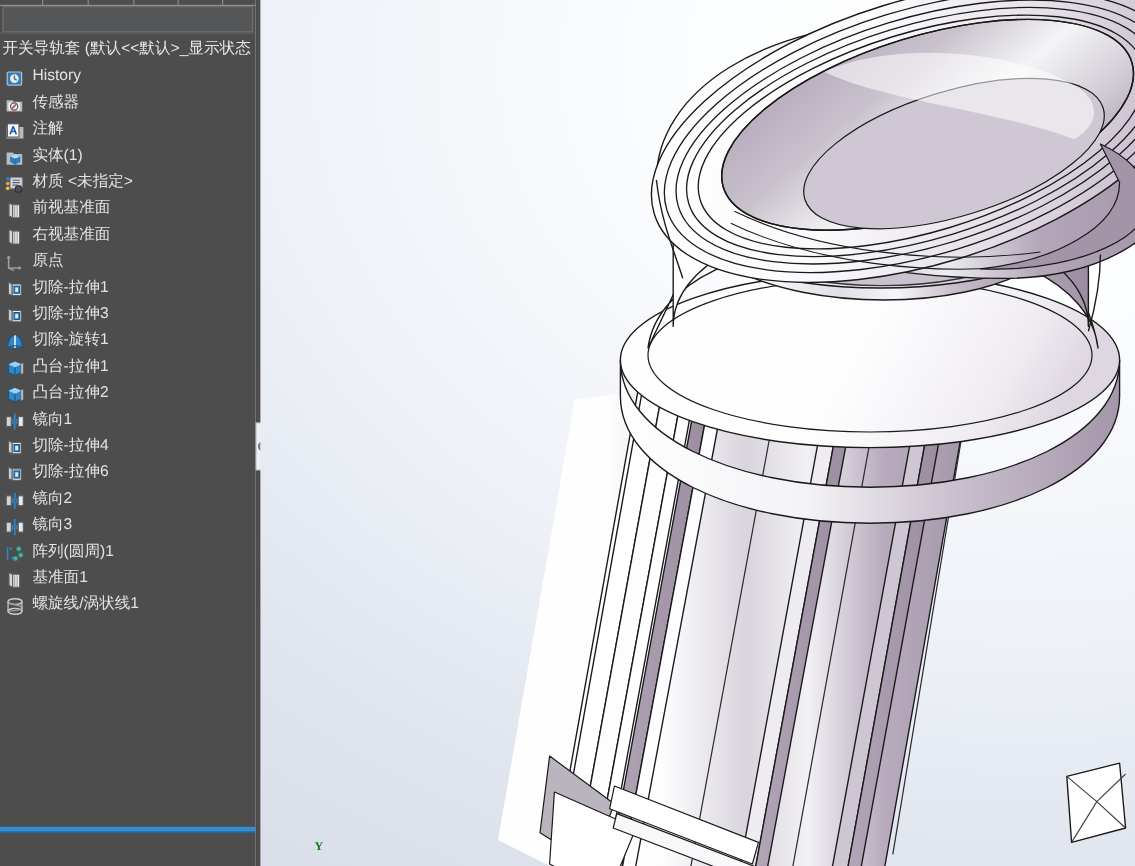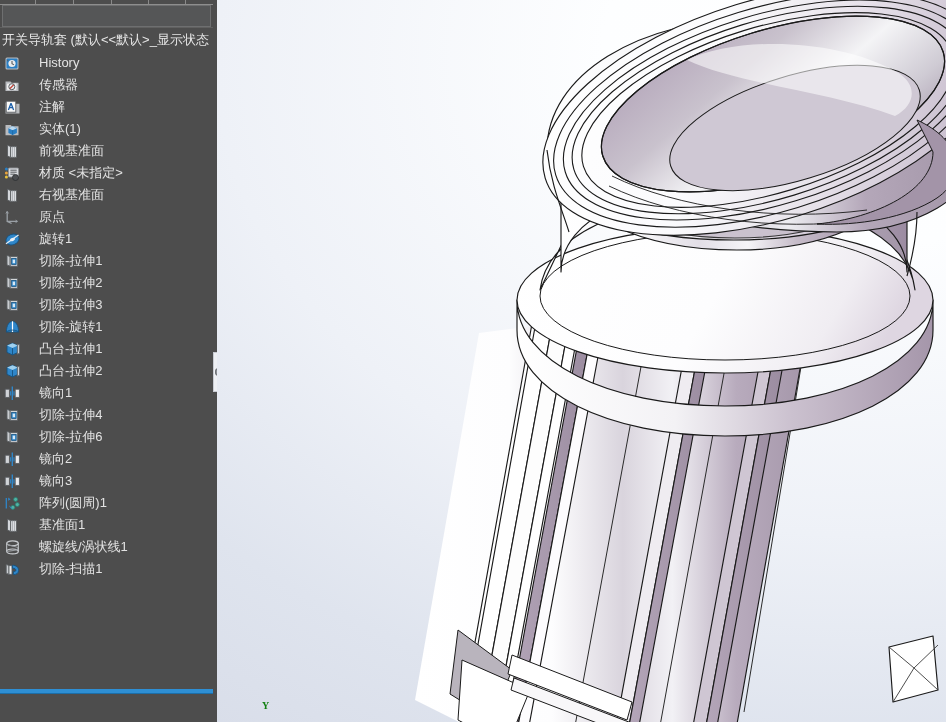--- a/index.html
+++ b/index.html
@@ -40,22 +40,22 @@
     position:absolute;left:2px;top:30px;width:215px;height:19px;
     color:#e6e6e6;font-size:13px;line-height:19px;
     white-space:nowrap;overflow:hidden;
   }
 
   
   #tree-list{
     position:absolute;left:0;top:52px;width:217px;height:640px;
   }
   .trow{
-    position:relative;height:22px;display:flex;align-items:center;
-    padding-left:4px;box-sizing:border-box;gap:12px;
+    position:relative;height:22px;display:flex;align-items:flex-end;
+    padding-left:4px;box-sizing:border-box;
   }
   .trow .tlabel{
     color:#e3e3e3;font-size:13px;line-height:22px;white-space:nowrap;
     margin-left:6px;letter-spacing:0px;
   }
   .ico{
     width:17px;height:17px;position:relative;flex:0 0 17px;
     display:block;
   }
   .ico svg{display:block;width:17px;height:17px;}
@@ -172,93 +172,71 @@
               <path d="M8.6 5.3 L12.9 7.2 L12.9 12 L8.6 14 L4.4 12 L4.4 7.2 Z" fill="#2a7fc4"></path>
               <path d="M8.6 5.3 L12.9 7.2 L8.6 9.2 L4.4 7.2 Z" fill="#bcd9ef"></path>
               <path d="M8.6 9.2 L8.6 14" stroke="#1d6aa8" stroke-width="0.9"></path>
             </svg>
           </span>
           <span class="tlabel">实体(1)</span>
         </div>
         <div class="trow">
           <span class="ico">
             <svg viewBox="0 0 17 17" xmlns="http://www.w3.org/2000/svg">
-              <path d="M3.5 2.2 L6.6 3.6 L6.6 14.4 L3.5 13 Z" fill="#d4d7db" stroke="#5a5d61" stroke-width="0.9"></path>
-              <path d="M6.6 3.6 L12.4 3.6 L12.4 14.4 L6.6 14.4 Z" fill="#eceef1" stroke="#5a5d61" stroke-width="0.9"></path>
-              <path d="M8.3 3.6 L8.3 14.4 M10.3 3.6 L10.3 14.4" stroke="#8e9195" stroke-width="0.8"></path>
-            </svg>
-          </span>
-          <span class="tlabel">前视基准面</span>
-        </div>
-        <div class="trow">
-          <span class="ico">
-            <svg viewBox="0 0 17 17" xmlns="http://www.w3.org/2000/svg">
               <rect x="4.5" y="3" width="10" height="9" rx="1" fill="#d8dbdf" stroke="#8e9195" stroke-width="0.9"></rect>
               <path d="M6.4 5.2h6.3M6.4 7.2h6.3M6.4 9.2h4.4" stroke="#5a5d61" stroke-width="1"></path>
               <circle cx="2.4" cy="4" r="1.5" fill="#2a7fc4"></circle>
               <circle cx="2.4" cy="8" r="1.5" fill="#e8a33d"></circle>
               <circle cx="2.4" cy="12" r="1.5" fill="#e8c23d"></circle>
               <circle cx="11.5" cy="12.5" r="3" fill="#4a4d51" stroke="#2b2d30" stroke-width="0.8"></circle>
             </svg>
           </span>
           <span class="tlabel">材质 &lt;未指定&gt;</span>
         </div>
         <div class="trow">
           <span class="ico">
             <svg viewBox="0 0 17 17" xmlns="http://www.w3.org/2000/svg">
               <path d="M3.5 2.2 L6.6 3.6 L6.6 14.4 L3.5 13 Z" fill="#d4d7db" stroke="#5a5d61" stroke-width="0.9"></path>
               <path d="M6.6 3.6 L12.4 3.6 L12.4 14.4 L6.6 14.4 Z" fill="#eceef1" stroke="#5a5d61" stroke-width="0.9"></path>
               <path d="M8.3 3.6 L8.3 14.4 M10.3 3.6 L10.3 14.4" stroke="#8e9195" stroke-width="0.8"></path>
             </svg>
           </span>
+          <span class="tlabel">前视基准面</span>
+        </div>
+        <div class="trow">
+          <span class="ico">
+            <svg viewBox="0 0 17 17" xmlns="http://www.w3.org/2000/svg">
+              <path d="M3.5 2.2 L6.6 3.6 L6.6 14.4 L3.5 13 Z" fill="#d4d7db" stroke="#5a5d61" stroke-width="0.9"></path>
+              <path d="M6.6 3.6 L12.4 3.6 L12.4 14.4 L6.6 14.4 Z" fill="#eceef1" stroke="#5a5d61" stroke-width="0.9"></path>
+              <path d="M8.3 3.6 L8.3 14.4 M10.3 3.6 L10.3 14.4" stroke="#8e9195" stroke-width="0.8"></path>
+            </svg>
+          </span>
           <span class="tlabel">右视基准面</span>
         </div>
         <div class="trow">
           <span class="ico">
             <svg viewBox="0 0 17 17" xmlns="http://www.w3.org/2000/svg">
               <path d="M3.2 2.5 L3.2 12.4 L13.4 12.4" stroke="#9aa0a6" stroke-width="1.3" fill="none"></path>
               <path d="M3.2 12.4 L7.6 14.5" stroke="#9aa0a6" stroke-width="1.3" fill="none"></path>
               <path d="M3.2 2.5 L1.9 4.4 M3.2 2.5 L4.5 4.4" stroke="#9aa0a6" stroke-width="1"></path>
               <path d="M13.4 12.4 L11.6 11.2 M13.4 12.4 L11.6 13.6" stroke="#9aa0a6" stroke-width="1"></path>
             </svg>
           </span>
           <span class="tlabel">原点</span>
         </div>
         <div class="trow">
           <span class="ico">
             <svg viewBox="0 0 17 17" xmlns="http://www.w3.org/2000/svg">
-              <ellipse cx="8.5" cy="8.5" rx="6.8" ry="5.2" fill="#2f86c9" transform="rotate(-22 8.5 8.5)"></ellipse>
-              <ellipse cx="8.5" cy="8.5" rx="6.8" ry="5.2" fill="none" stroke="#17527f" stroke-width="0.9" transform="rotate(-22 8.5 8.5)"></ellipse>
-              <ellipse cx="8.5" cy="8.5" rx="2.6" ry="1.6" fill="#eef4f9" transform="rotate(-22 8.5 8.5)"></ellipse>
-              <path d="M2 12.8 L14.5 4" stroke="#e8eef4" stroke-width="1.2"></path>
-            </svg>
-          </span>
-          <span class="tlabel">旋转1</span>
-        </div>
-        <div class="trow">
-          <span class="ico">
-            <svg viewBox="0 0 17 17" xmlns="http://www.w3.org/2000/svg">
               <path d="M3 2.3 L6.2 3.7 L6.2 13.2 L3 11.9 Z" fill="#c9ccd0" stroke="#5a5d61" stroke-width="0.9"></path>
               <path d="M6.2 3.7 L13.6 3.7 L13.6 13.2 L6.2 13.2 Z" fill="#eceef1" stroke="#5a5d61" stroke-width="0.9"></path>
               <rect x="7.6" y="5.4" width="4.6" height="6" fill="#2f86c9" stroke="#17527f" stroke-width="0.8"></rect>
               <rect x="8.7" y="6.6" width="2.4" height="3.6" fill="#d7e9f6"></rect>
             </svg>
           </span>
           <span class="tlabel">切除-拉伸1</span>
-        </div>
-        <div class="trow">
-          <span class="ico">
-            <svg viewBox="0 0 17 17" xmlns="http://www.w3.org/2000/svg">
-              <path d="M3 2.3 L6.2 3.7 L6.2 13.2 L3 11.9 Z" fill="#c9ccd0" stroke="#5a5d61" stroke-width="0.9"></path>
-              <path d="M6.2 3.7 L13.6 3.7 L13.6 13.2 L6.2 13.2 Z" fill="#eceef1" stroke="#5a5d61" stroke-width="0.9"></path>
-              <rect x="7.6" y="5.4" width="4.6" height="6" fill="#2f86c9" stroke="#17527f" stroke-width="0.8"></rect>
-              <rect x="8.7" y="6.6" width="2.4" height="3.6" fill="#d7e9f6"></rect>
-            </svg>
-          </span>
-          <span class="tlabel">切除-拉伸2</span>
         </div>
         <div class="trow">
           <span class="ico">
             <svg viewBox="0 0 17 17" xmlns="http://www.w3.org/2000/svg">
               <path d="M3 2.3 L6.2 3.7 L6.2 13.2 L3 11.9 Z" fill="#c9ccd0" stroke="#5a5d61" stroke-width="0.9"></path>
               <path d="M6.2 3.7 L13.6 3.7 L13.6 13.2 L6.2 13.2 Z" fill="#eceef1" stroke="#5a5d61" stroke-width="0.9"></path>
               <rect x="7.6" y="5.4" width="4.6" height="6" fill="#2f86c9" stroke="#17527f" stroke-width="0.8"></rect>
               <rect x="8.7" y="6.6" width="2.4" height="3.6" fill="#d7e9f6"></rect>
             </svg>
           </span>
@@ -377,30 +355,20 @@
         <div class="trow">
           <span class="ico">
             <svg viewBox="0 0 17 17" xmlns="http://www.w3.org/2000/svg">
               <ellipse cx="8.5" cy="4.3" rx="5.8" ry="2.4" fill="none" stroke="#c9ccd0" stroke-width="1.2"></ellipse>
               <ellipse cx="8.5" cy="12.4" rx="5.8" ry="2.4" fill="none" stroke="#c9ccd0" stroke-width="1.2"></ellipse>
               <path d="M2.7 4.3 C2.7 7 14.3 7 14.3 9.6 C14.3 12 2.7 12 2.7 12.4" fill="none" stroke="#9a9da1" stroke-width="1.2"></path>
               <path d="M2.7 4.3 L2.7 12.4 M14.3 4.3 L14.3 12.4" stroke="#c9ccd0" stroke-width="1"></path>
             </svg>
           </span>
           <span class="tlabel">螺旋线/涡状线1</span>
-        </div>
-        <div class="trow">
-          <span class="ico">
-            <svg viewBox="0 0 17 17" xmlns="http://www.w3.org/2000/svg">
-              <path d="M2.2 3.4 L5 4.6 L5 13.4 L2.2 12.2 Z" fill="#c9ccd0" stroke="#5a5d61" stroke-width="0.9"></path>
-              <path d="M5 4.6 L8 4.6 L8 13.4 L5 13.4 Z" fill="#eceef1" stroke="#5a5d61" stroke-width="0.9"></path>
-              <path d="M8.4 4.2 C12.4 4.2 14.6 6.6 14.6 9.4 C14.6 12.2 12.4 13.6 9.4 13.6 L9.4 10.6 C11.2 10.6 11.8 10.2 11.8 9.2 C11.8 8 11 7.2 8.4 7.2 Z" fill="#2f86c9" stroke="#17527f" stroke-width="0.9"></path>
-            </svg>
-          </span>
-          <span class="tlabel">切除-扫描1</span>
         </div>
       </div>
 
     <div id="rollback-bar"></div>
     <div id="rollback-bar2"></div>
   </div>
 
   <div id="splitter"></div>
   <div id="splitter-dark"></div>
   <div id="splitter-notch"></div>

